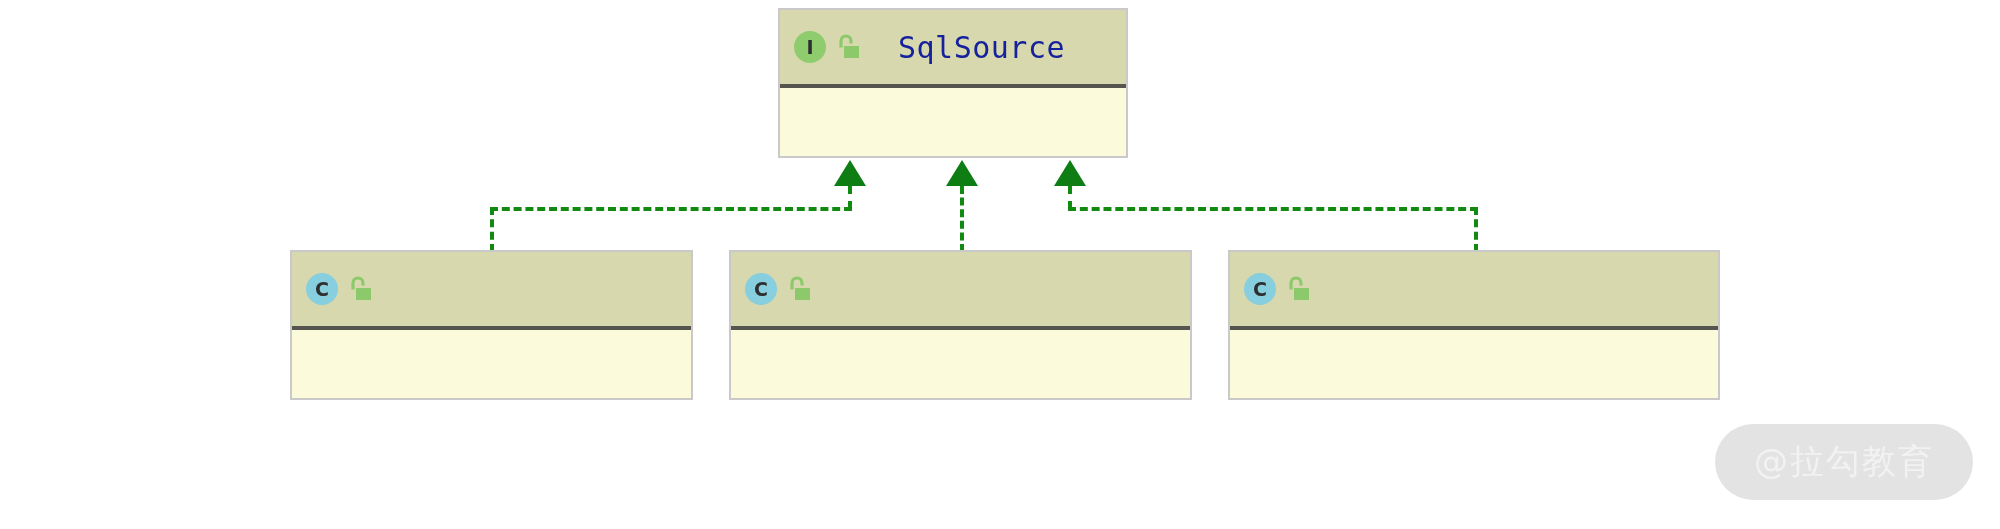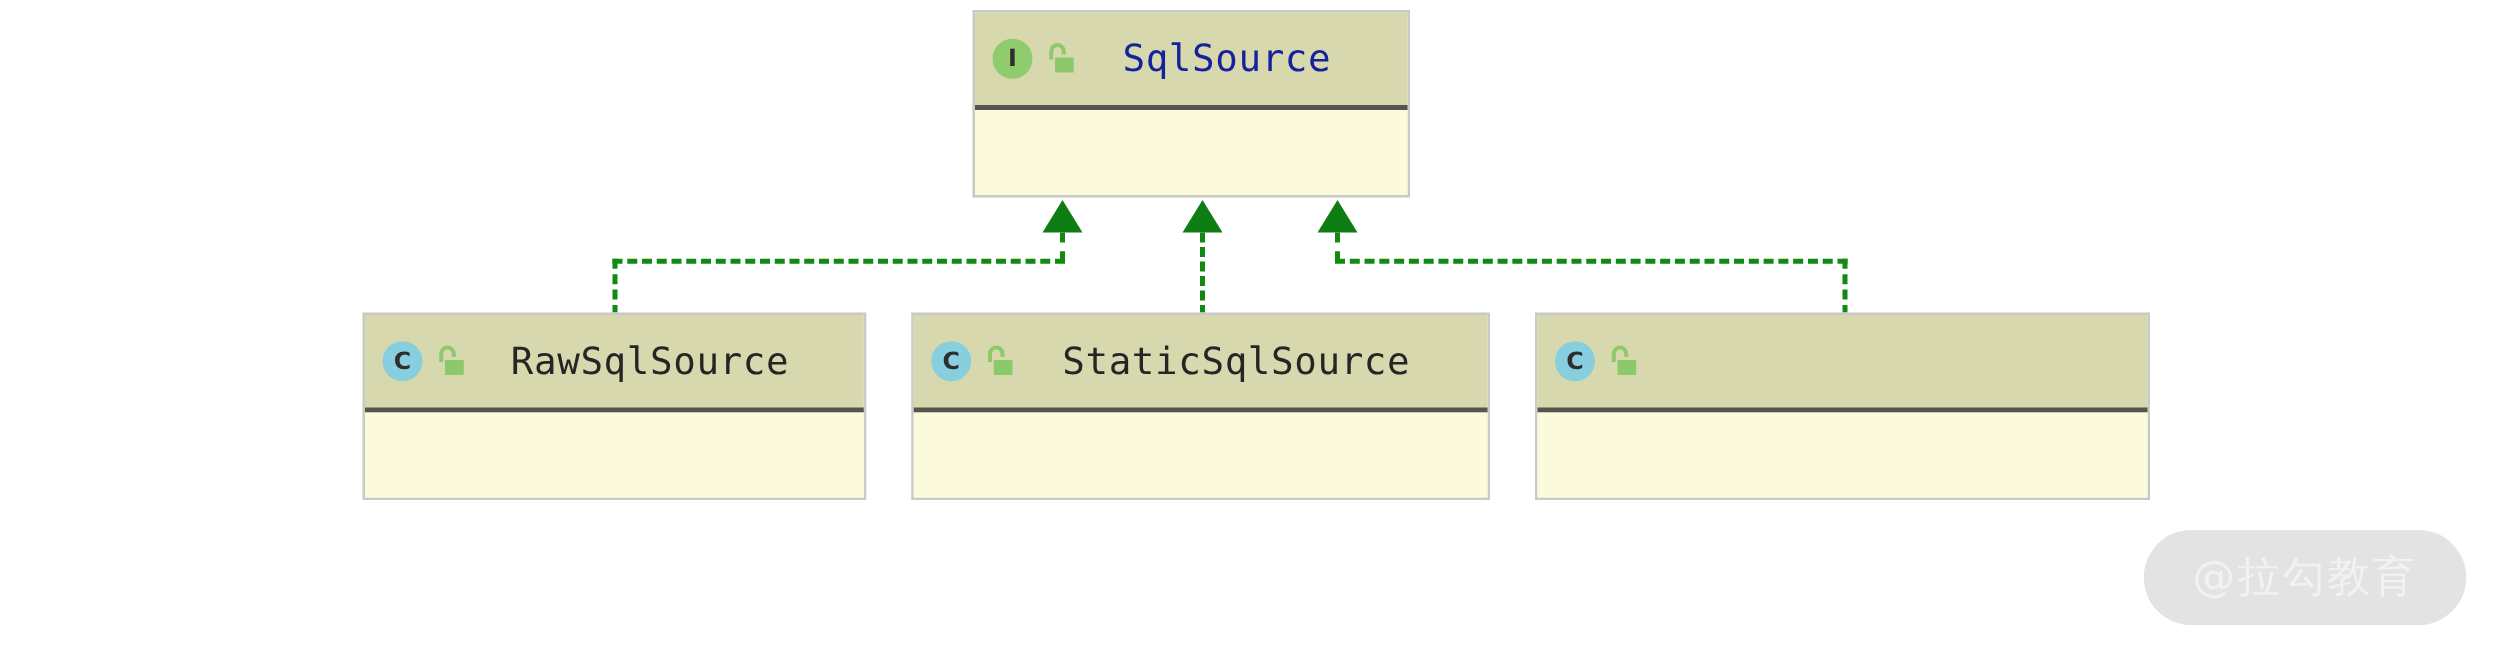--- a/index.html
+++ b/index.html
@@ -143,33 +143,31 @@
   <div class="conn-h" style="left:1068px; top:207px; width:410px;"></div>
   <div class="conn-v" style="left:1474px; top:207px; height:45px;"></div>
 
   <div class="uml-box" style="left:290px; top:250px; width:403px; height:150px;">
     <div class="uml-header">
       <span class="badge badge-class">C</span>
       <svg class="lock-icon" viewBox="0 0 26 28">
         <path d="M6 13 V8 a5 5 0 0 1 10 0 v1" fill="none" stroke="#8cc96b" stroke-width="3.2" stroke-linecap="square"></path>
         <rect x="9" y="13" width="15" height="12" fill="#8cc96b"></rect>
       </svg>
-      <span class="uml-title title-class">RawSqlSource</span>
     </div>
     <div class="uml-body" style="height:68px;"></div>
   </div>
 
   <div class="uml-box" style="left:729px; top:250px; width:463px; height:150px;">
     <div class="uml-header">
       <span class="badge badge-class">C</span>
       <svg class="lock-icon" viewBox="0 0 26 28">
         <path d="M6 13 V8 a5 5 0 0 1 10 0 v1" fill="none" stroke="#8cc96b" stroke-width="3.2" stroke-linecap="square"></path>
         <rect x="9" y="13" width="15" height="12" fill="#8cc96b"></rect>
       </svg>
-      <span class="uml-title title-class">StaticSqlSource</span>
     </div>
     <div class="uml-body" style="height:68px;"></div>
   </div>
 
   <div class="uml-box" style="left:1228px; top:250px; width:492px; height:150px;">
     <div class="uml-header">
       <span class="badge badge-class">C</span>
       <svg class="lock-icon" viewBox="0 0 26 28">
         <path d="M6 13 V8 a5 5 0 0 1 10 0 v1" fill="none" stroke="#8cc96b" stroke-width="3.2" stroke-linecap="square"></path>
         <rect x="9" y="13" width="15" height="12" fill="#8cc96b"></rect>

